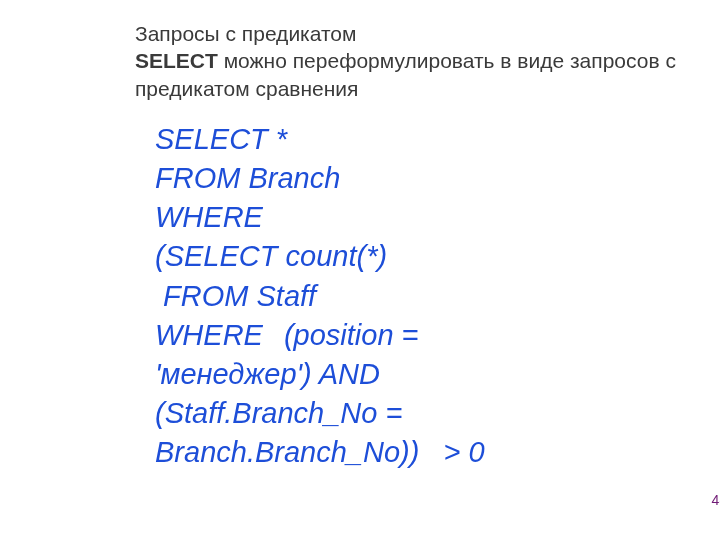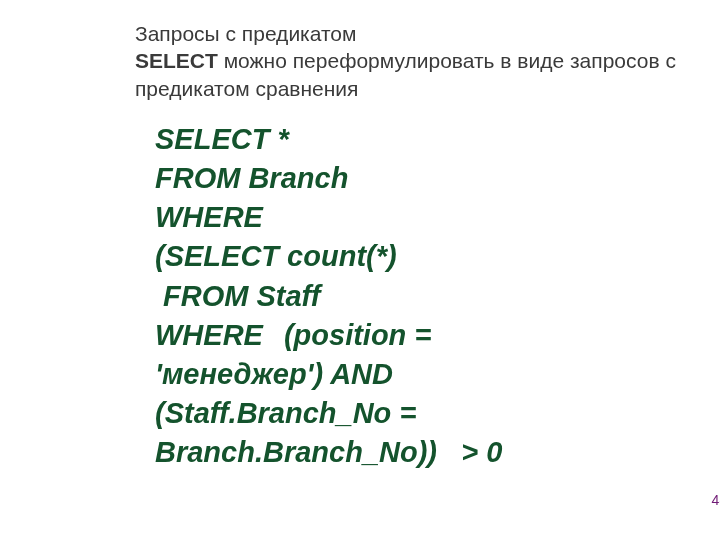--- a/index.html
+++ b/index.html
@@ -32,24 +32,24 @@
   .header .exists {
     font-weight: 700;
   }
   .code-block {
     position: absolute;
     top: 120px;
     left: 110px;
     right: 210px;
     font-family: Arial, Helvetica, sans-serif;
     font-style: italic;
-    font-weight: 700;
+    font-weight: 400;
     font-size: 29px;
     line-height: 1.35;
-    color: #14532d;
+    color: #1d4ed8;
     white-space: pre-wrap;
   }
   .page-number {
     position: absolute;
     bottom: 32px;
     right: 38px;
     font-size: 14px;
     color: #701a75;
   }
 </style>

